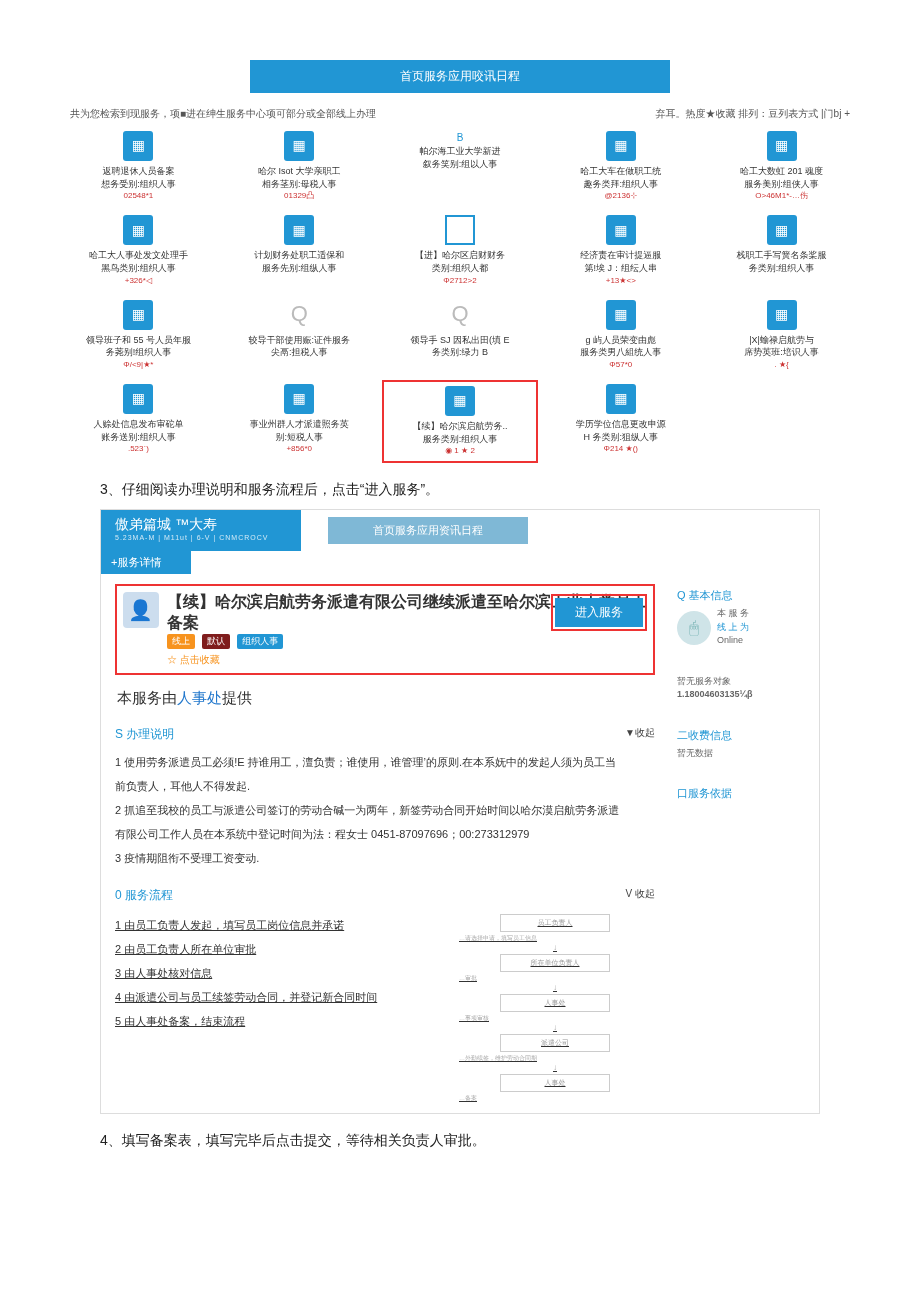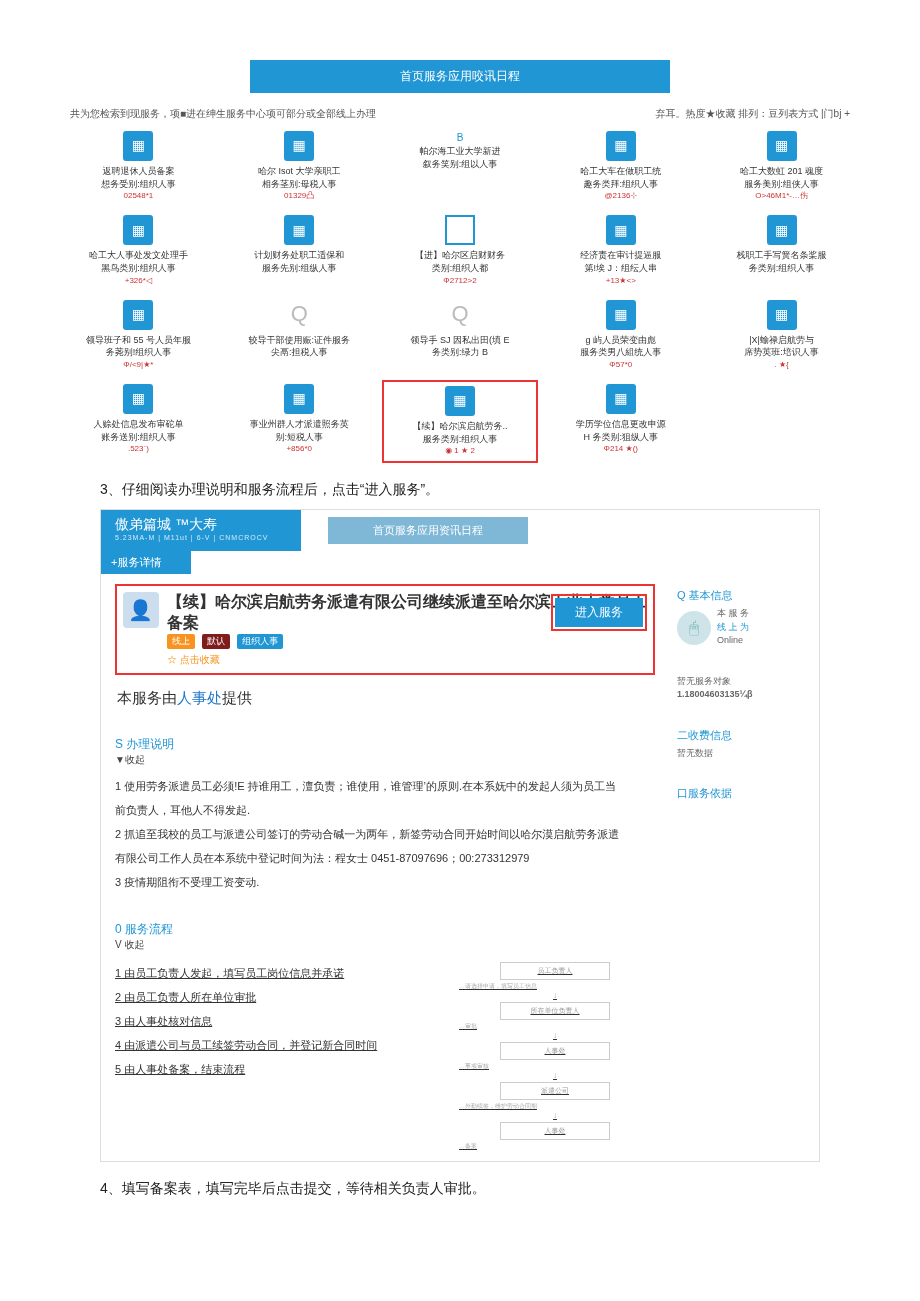--- a/index.html
+++ b/index.html
@@ -33,21 +33,21 @@
   .titlebox .name{font-weight:bold;font-size:16px;}
   .tags span{display:inline-block;font-size:9px;padding:1px 5px;margin-right:4px;border-radius:2px;}
   .tag-or{background:#f7931e;color:#fff;}
   .tag-gr{background:#7f1d1d;color:#fff;}
   .tag-bl{background:#2196d4;color:#fff;}
   .fav{color:#f7931e;font-size:10px;margin-top:4px;}
   .enter{position:absolute;right:6px;top:8px;border:2px solid #e33;padding:2px;}
   .enter .btn{background:#2196d4;color:#fff;padding:6px 20px;font-size:12px;}
   .provider{font-size:15px;margin:14px 2px;}
   .provider a{color:#2177cc;}
-  .sechead{color:#2196d4;font-size:12px;margin:28px 0 8px;display:flex;justify-content:space-between;flex-direction:column;}
+  .sechead{color:#2196d4;font-size:12px;margin:18px 0 8px;display:flex;justify-content:space-between;}
   .sechead .prefix{color:#2196d4;}
   .sechead .collapse{color:#444;font-size:10px;}
   .para{font-size:11px;color:#333;line-height:2;margin:2px 0;}
   .flowrow{display:flex;gap:10px;text-decoration:underline;}
   .flowlist{flex:1;}
   .flowimg{width:200px;font-size:7px;color:#999;}
   .flowimg .node{border:1px solid #ccc;padding:3px 6px;margin:2px auto;width:110px;text-align:center;}
   .flowimg .arrow{text-align:center;font-size:8px;color:#aaa;}
   .flowimg .lbl{font-size:6px;color:#aaa;padding-left:4px;}
   .side h4{color:#2196d4;font-weight:normal;font-size:11px;margin:4px 0;}

